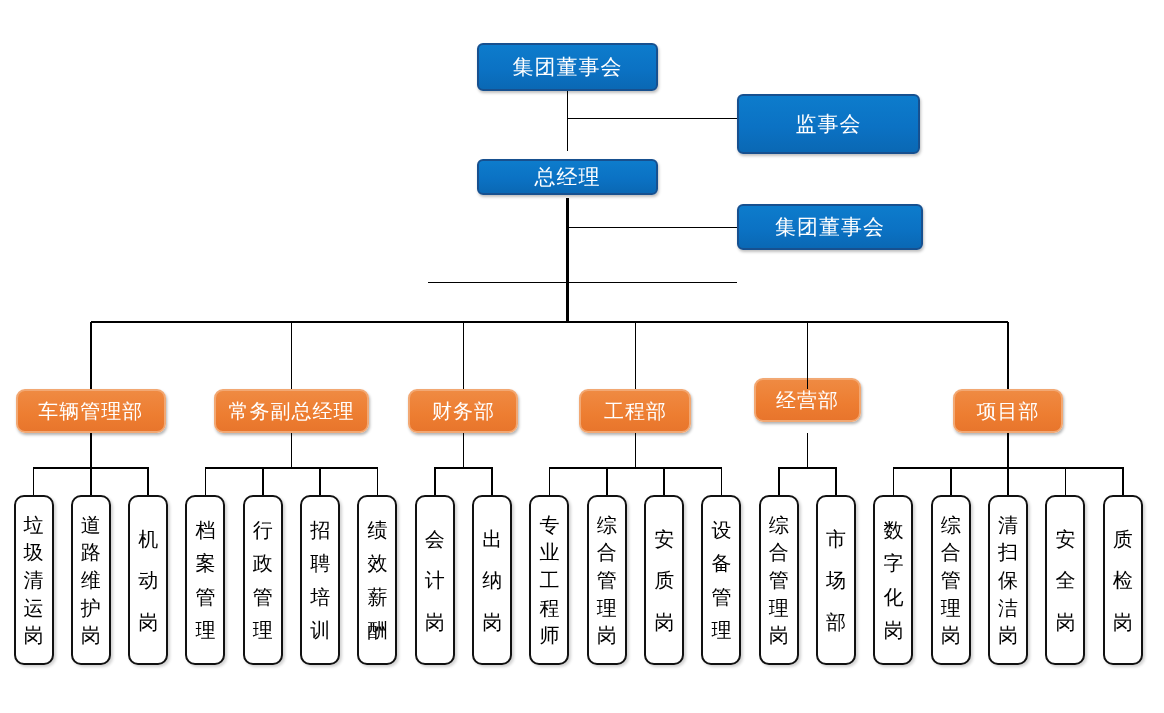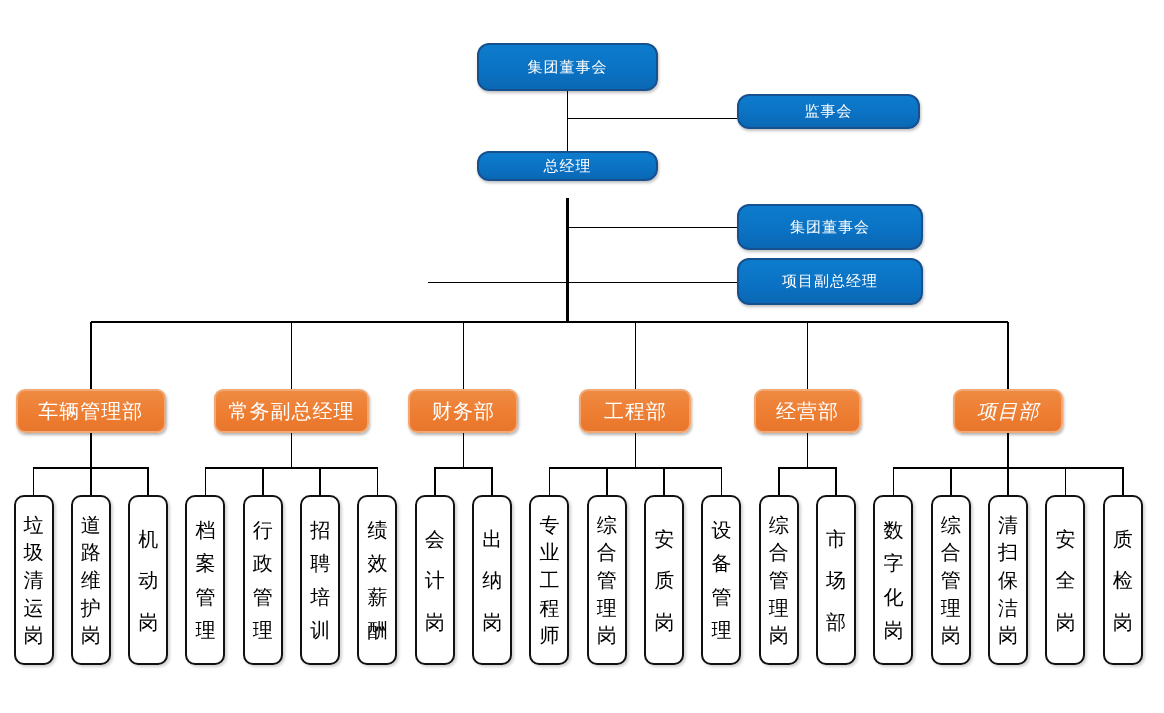--- a/index.html
+++ b/index.html
@@ -12,23 +12,23 @@
   }
   .node{
     position:absolute;
     display:flex;align-items:center;justify-content:center;
     box-sizing:border-box;
     text-align:center;
   }
   .exec{
     background:linear-gradient(180deg, var(--exec-fill-light,#0d7ccc), var(--exec-fill,#0b72c4) 55%, #0a68b4);
     border:2px solid var(--exec-border,#17508f);
-    border-radius:12px;
+    border-radius:6px;
     color:var(--on-fill,#ffffff);
-    font-size:15px;
+    font-size:21px;
     letter-spacing:1px;
     box-shadow:1px 2px 3px rgba(0,0,0,0.25);
   }
   .dept{
     background:linear-gradient(180deg,#ef8a42, var(--dept-fill,#ed7d31) 60%, #e8752c);
     border:2px solid var(--dept-border,#f2a873);
     border-radius:9px;
     color:var(--on-fill,#ffffff);
     font-size:20px;
     letter-spacing:1px;
@@ -50,28 +50,27 @@
   .vline{width:1.5px;}
   .vline.thick{width:2.5px;}
 </style>
 </head>
 <body>
 
 <div class="canvas" style="--exec-fill: #0B72C4; --exec-border: #17508F; --dept-fill: #ED7D31; --dept-border: #F2A873; --leaf-fill: #FFFFFF; --leaf-border: #111111; --leaf-text: #000000; --on-fill: #FFFFFF; --line: #000000;">
 
   <div class="node exec" style="left:477px;top:43px;width:181px;height:48px">集团董事会</div>
 
-  <div class="node exec" style="left:737px;top:94px;width:183px;height:35px">监事会</div>
-
-  <div class="node exec" style="left:477px;top:151px;width:181px;height:30px">总经理</div>
+  <div class="node exec" style="left:737px;top:94px;width:183px;height:60px">监事会</div>
+
+  <div class="node exec" style="left:477px;top:159px;width:181px;height:36px">总经理</div>
 
   <div class="node exec" style="left:737px;top:204px;width:186px;height:46px">集团董事会</div>
 
 
-  <div class="node exec" style="left:737px;top:258px;width:186px;height:47px">项目副总经理</div>
 
   <div class="vline" style="left:566.5px;top:91px;height:60px"></div>
   <div class="hline" style="left:567px;top:117.5px;width:170px"></div>
   <div class="vline thick" style="left:566px;top:198px;height:124.5px"></div>
   <div class="hline" style="left:567px;top:226.5px;width:170px"></div>
   <div class="hline" style="left:428px;top:281.5px;width:309px"></div>
 
   <div id="generated">
       <div class="node dept" style="left: 15.83px; top: 389px; width: 150px; height: 44px;">车辆管理部</div>
       <div class="vline" style="left: 90.08px; top: 322px; width: 1.5px; height: 67px;"></div>
@@ -173,39 +172,39 @@
         <span>质</span>
         <span>岗</span>
       </div>
       <div class="vline" style="left: 720.71px; top: 467px; width: 1.5px; height: 28px;"></div>
       <div class="node leaf" style="left: 701.46px; top: 495px; width: 40px; height: 170px;">
         <span>设</span>
         <span>备</span>
         <span>管</span>
         <span>理</span>
       </div>
-      <div class="node dept" style="left: 753.955px; top: 389px; width: 107px; height: 44px;">经营部</div>
+      <div class="node dept" style="left: 753.955px; top: 378px; width: 107px; height: 44px;">经营部</div>
       <div class="vline" style="left: 806.705px; top: 322px; width: 1.5px; height: 67px;"></div>
       <div class="vline" style="left: 806.705px; top: 433px; width: 1.5px; height: 34px;"></div>
       <div class="hline" style="left: 778.79px; top: 467px; width: 57.33px; height: 1.5px;"></div>
       <div class="vline" style="left: 778.04px; top: 467px; width: 1.5px; height: 28px;"></div>
       <div class="node leaf" style="left: 758.79px; top: 495px; width: 40px; height: 170px;">
         <span>综</span>
         <span>合</span>
         <span>管</span>
         <span>理</span>
         <span>岗</span>
       </div>
       <div class="vline" style="left: 835.37px; top: 467px; width: 1.5px; height: 28px;"></div>
       <div class="node leaf" style="left: 816.12px; top: 495px; width: 40px; height: 170px;">
         <span>市</span>
         <span>场</span>
         <span>部</span>
       </div>
-      <div class="node dept" style="left: 953.11px; top: 389px; width: 110px; height: 44px; font-style: italic;">项目部</div>
+      <div class="node dept" style="left: 953.11px; top: 389px; width: 110px; height: 44px;">项目部</div>
       <div class="vline" style="left: 1007.36px; top: 322px; width: 1.5px; height: 67px;"></div>
       <div class="vline" style="left: 1007.36px; top: 433px; width: 1.5px; height: 34px;"></div>
       <div class="hline" style="left: 893.45px; top: 467px; width: 229.32px; height: 1.5px;"></div>
       <div class="vline" style="left: 892.7px; top: 467px; width: 1.5px; height: 28px;"></div>
       <div class="node leaf" style="left: 873.45px; top: 495px; width: 40px; height: 170px;">
         <span>数</span>
         <span>字</span>
         <span>化</span>
         <span>岗</span>
       </div>

